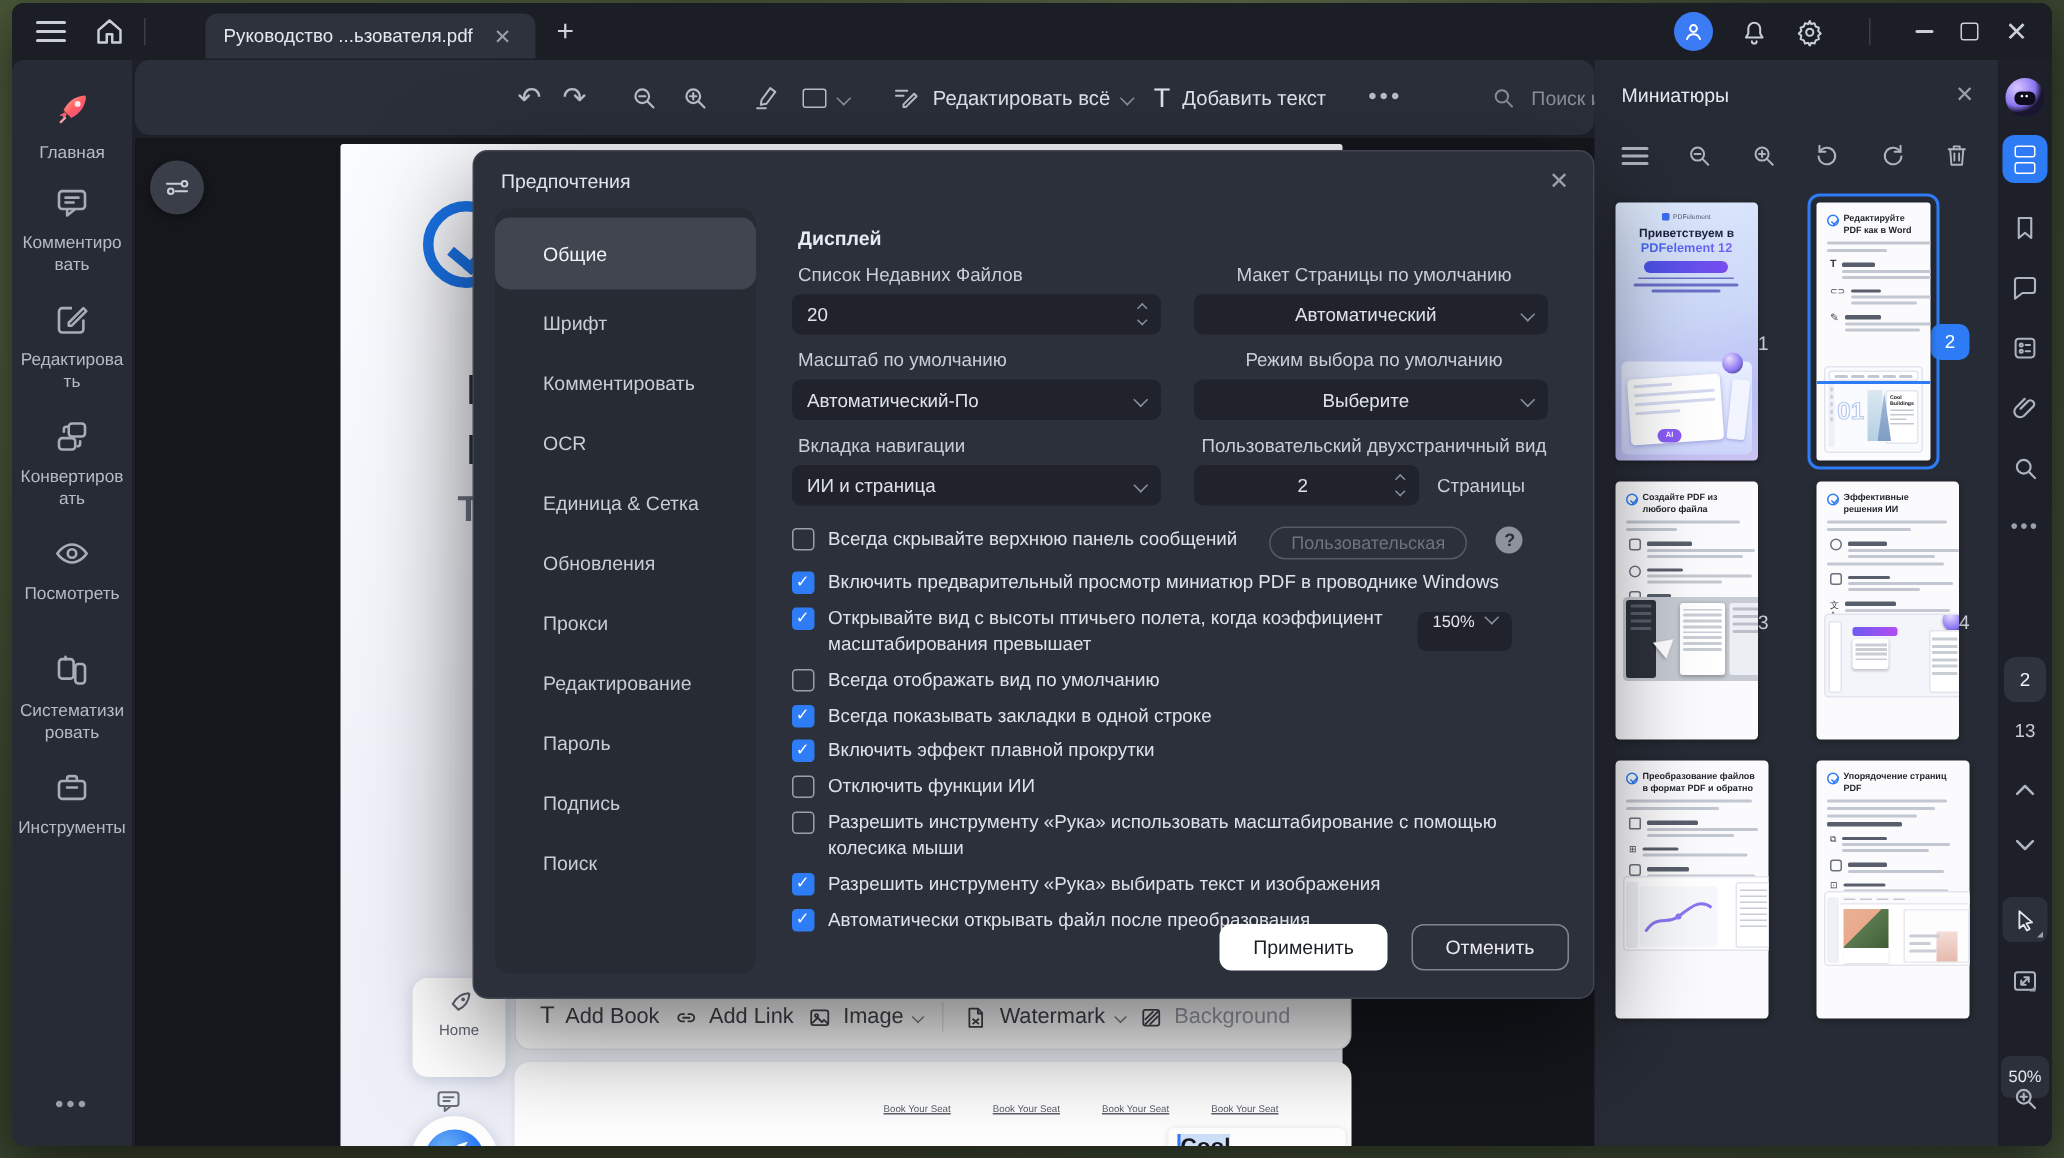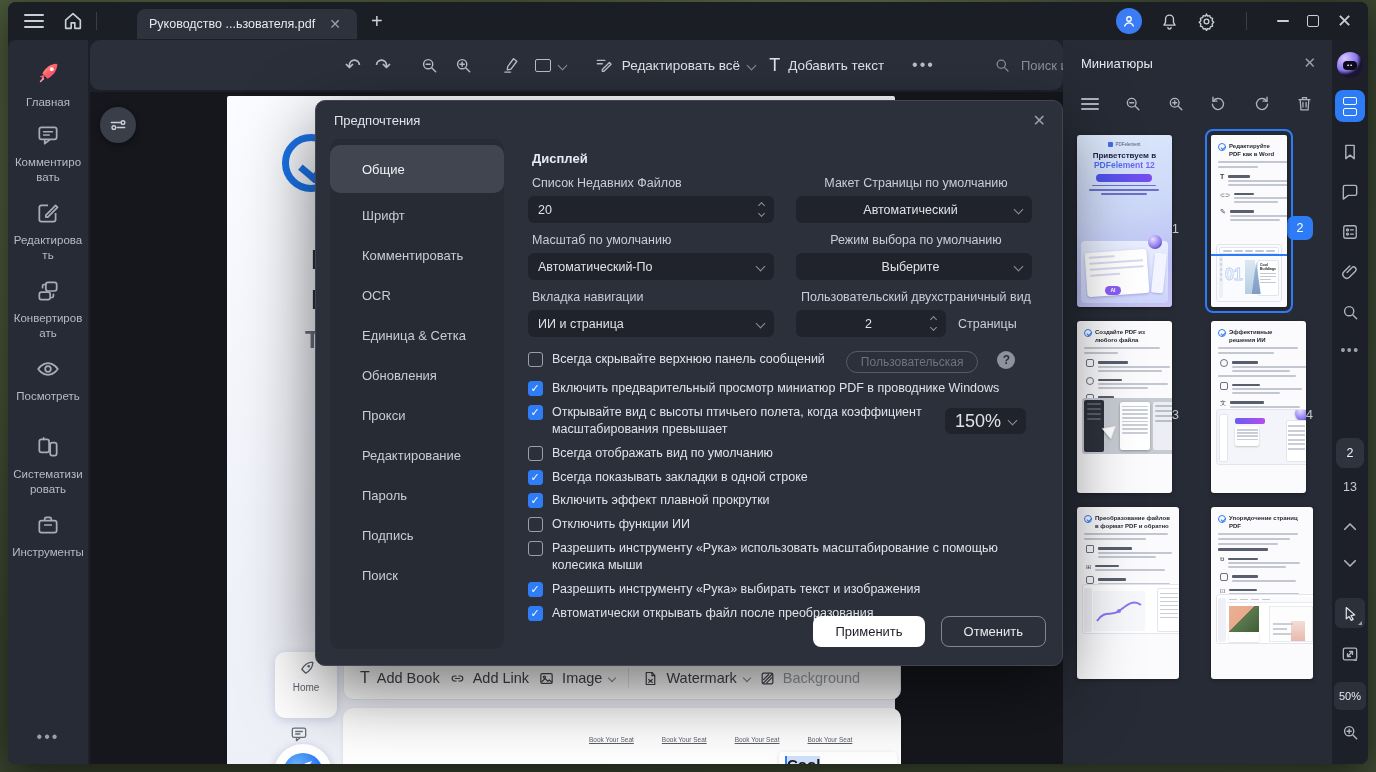--- a/index.html
+++ b/index.html
@@ -103,21 +103,21 @@
   .two-page-row .fctrl { width:150px;}
   .suffix { font-size:12.5px; color:#c9cdd6;}
   .cb-list { margin-top:14px; display:flex; flex-direction:column; gap:7px;}
   .cb-row { display:flex; align-items:flex-start; gap:9px; font-size:12.5px; color:#dfe3e9; line-height:1.35;}
   .cb { width:15px; height:15px; border:1.5px solid #9aa0ab; border-radius:3px; flex:none; margin-top:1px; position:relative; cursor:pointer;}
   .cb[data-checked="true"] { background:#2e7cf6; border-color:#2e7cf6;}
   .cb[data-checked="true"]::after { content:"✓"; position:absolute; left:1.5px; top:-1px; color:#fff; font-size:11px; font-weight:bold;}
   .cb-label { max-width:435px; cursor:default;}
   .pill-btn { border:1px solid #555a66; color:#6d7380; border-radius:14px; font-size:12px; padding:3px 14px; margin-left:12px; background:transparent; white-space:nowrap;}
   .help-dot { width:18px; height:18px; border-radius:50%; background:#8d929c; color:#2c2f39; font-size:12px; font-weight:bold; display:inline-flex; align-items:center; justify-content:center; margin-left:10px; flex:none; cursor:pointer;}
-  .inline-dd { height:26px; background:#20232b; border-radius:6px; display:flex; align-items:center; gap:8px; padding:0 10px; font-size:18px; color:#dfe3e9; margin-left:14px; flex:none; align-self:center; cursor:pointer;}
+  .inline-dd { height:26px; background:#20232b; border-radius:6px; display:flex; gap:8px; padding:0 10px; font-size:11px; color:#dfe3e9; margin-left:14px; flex:none; align-self:center; cursor:pointer;}
   .dlg-btns { position:absolute; right:2px; bottom:2px; display:flex; gap:16px;}
   .btn { height:31px; border-radius:8px; font-size:13px; padding:0 22px; display:flex; align-items:center; cursor:pointer; font-family:inherit;}
   .btn.apply { background:#ffffff; color:#1b1e25; border:none;}
   .btn.cancel { background:transparent; color:#e8eaee; border:1px solid #80858f;}
   
   .thumbpanel { position:absolute; right:36px; top:38px; width:269px; bottom:0; background:#272b35; overflow:hidden;}
   .tp-head { display:flex; align-items:center; justify-content:space-between; padding:14px 16px 0 18px;}
   .tp-title { font-size:13px; color:#e6e9ef;}
   .tp-close { color:#9aa0ab; font-size:15px; cursor:pointer;}
   .tp-tools { display:flex; align-items:center; gap:24px; padding:22px 0 0 18px; color:#aeb4bf;}
@@ -200,21 +200,21 @@
   .rail { position:absolute; right:0; top:38px; width:36px; bottom:0; background:#1d2029;}
   .rail > div { position:absolute; left:50%; transform:translateX(-50%);}
   .rail-robot { top:12px; width:26px; height:26px; border-radius:50%; background:radial-gradient(circle at 30% 25%, #d9c6ff, #8a76f0 45%, #1a1530 62%); display:flex; align-items:center; justify-content:center;}
   .rail-robot i { width:14px; height:9px; background:#0e0b1d; border-radius:4px; color:#fff; font-size:6px; letter-spacing:1px; text-align:center; line-height:9px; font-weight:bold;}
   .rail-thumbs { top:50px; width:30px; height:32px; background:#2e7bf6; border-radius:8px; display:flex; flex-direction:column; align-items:center; justify-content:center; gap:3px;}
   .rail-thumbs i { width:14px; height:8px; border:1.8px solid #fff; border-radius:2px; display:block;}
   .rail-ic { color:#aeb4bf; cursor:pointer;}
   .rail-dots { color:#9aa0ab; font-size:14px; letter-spacing:1.5px;}
   .rail-pagebox { top:398px; width:28px; height:30px; background:#2f333d; border-radius:8px; display:flex; align-items:center; justify-content:center; font-size:12.5px; color:#f0f2f6; cursor:text;}
   .rail-total { top:440px; font-size:12.5px; color:#c7cbd2;}
-  .rail-zoom { top:642px; width:32px; height:28px; background:#2c303a; border-radius:6px; display:flex; align-items:center; justify-content:center; font-size:11px; color:#e6e9ee;}
+  .rail-zoom { top:664px; width:32px; height:28px; background:#2c303a; border-radius:6px; display:flex; align-items:center; justify-content:center; font-size:11px; color:#e6e9ee;}
   .rail-toolbox { width:30px; height:30px; background:#2c303a; border-radius:6px; display:flex; align-items:center; justify-content:center; position:relative;}
   .corner::after { content:""; position:absolute; right:3px; bottom:3px; border-left:4px solid transparent; border-bottom:4px solid #9aa0ab;}
 </style>
 </head>
 <body>
 
 <div class="window">
 
   <div class="titlebar">
     <div class="burger">

